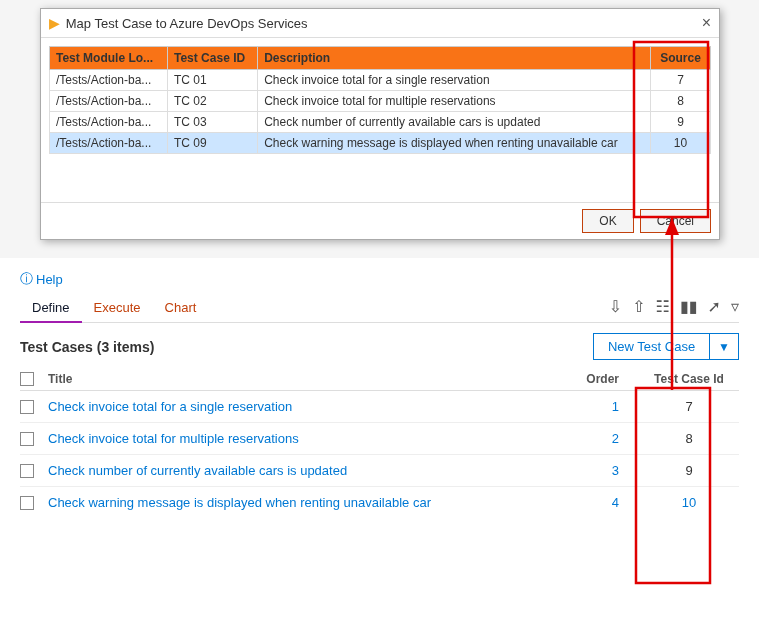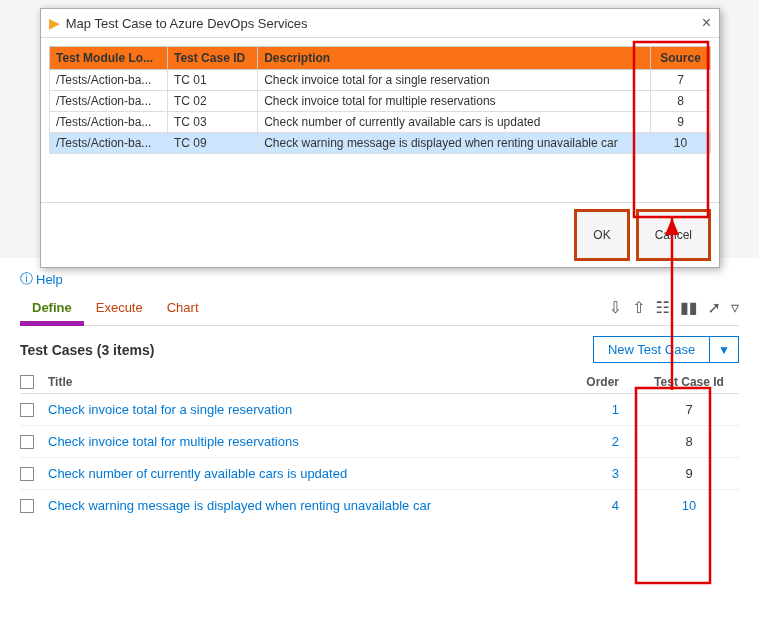--- a/index.html
+++ b/index.html
@@ -88,23 +88,23 @@
       height: 40px;
     }
     .dialog-footer {
       display: flex;
       justify-content: flex-end;
       gap: 6px;
       padding: 6px 8px;
       border-top: 1px solid #ddd;
     }
     .dialog-btn {
-      padding: 16px 16px;
+      padding: 4px 16px;
       font-size: 12px;
-      border: 3px solid #c2410c;
+      border: 1px solid #c2410c;
       background: #f5f5f5;
       cursor: pointer;
       color: #333;
     }
 
     
     .main-page {
       position: absolute;
       top: 258px;
       left: 0;
@@ -145,23 +145,23 @@
     }
     .tab {
       padding: 6px 12px;
       font-size: 13px;
       cursor: pointer;
       color: #c2410c;
       border-bottom: 2px solid transparent;
       margin-bottom: -1px;
     }
     .tab.active {
-      color: #4d7c0f;
-      border-bottom: 5px solid #a21caf;
-      font-weight: 700;
+      color: #0f172a;
+      border-bottom: 2px solid #a21caf;
+      font-weight: 400;
     }
     .tabs-right {
       display: flex;
       align-items: center;
       gap: 10px;
       padding-bottom: 4px;
     }
     .toolbar-icon {
       font-size: 16px;
       color: #555;

